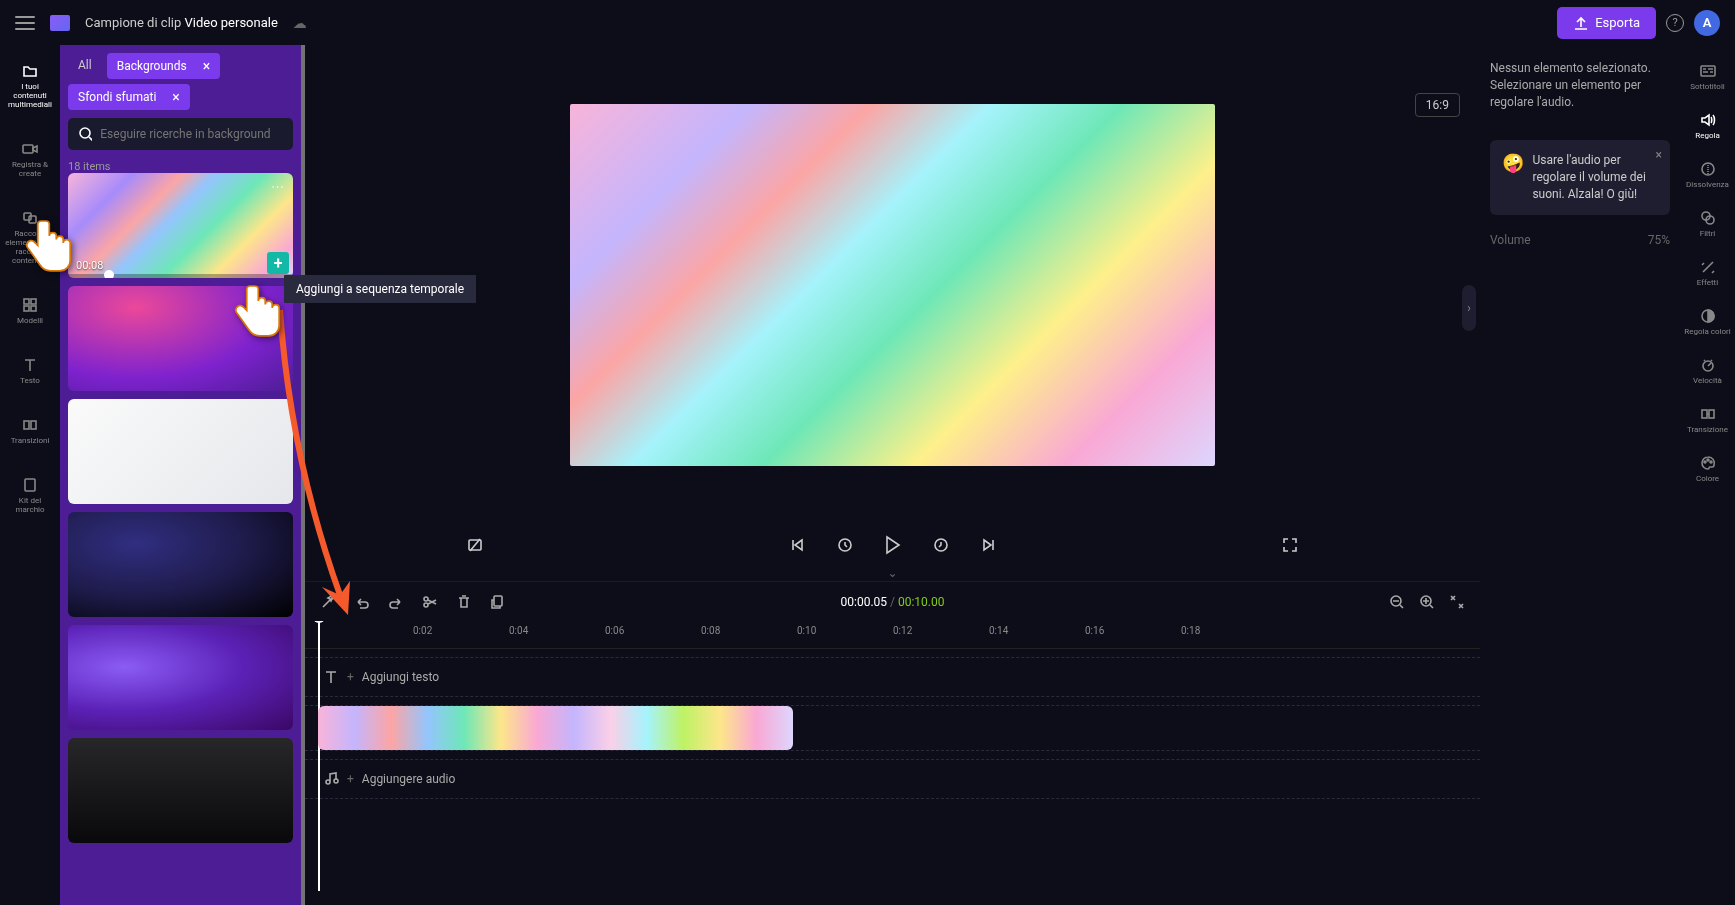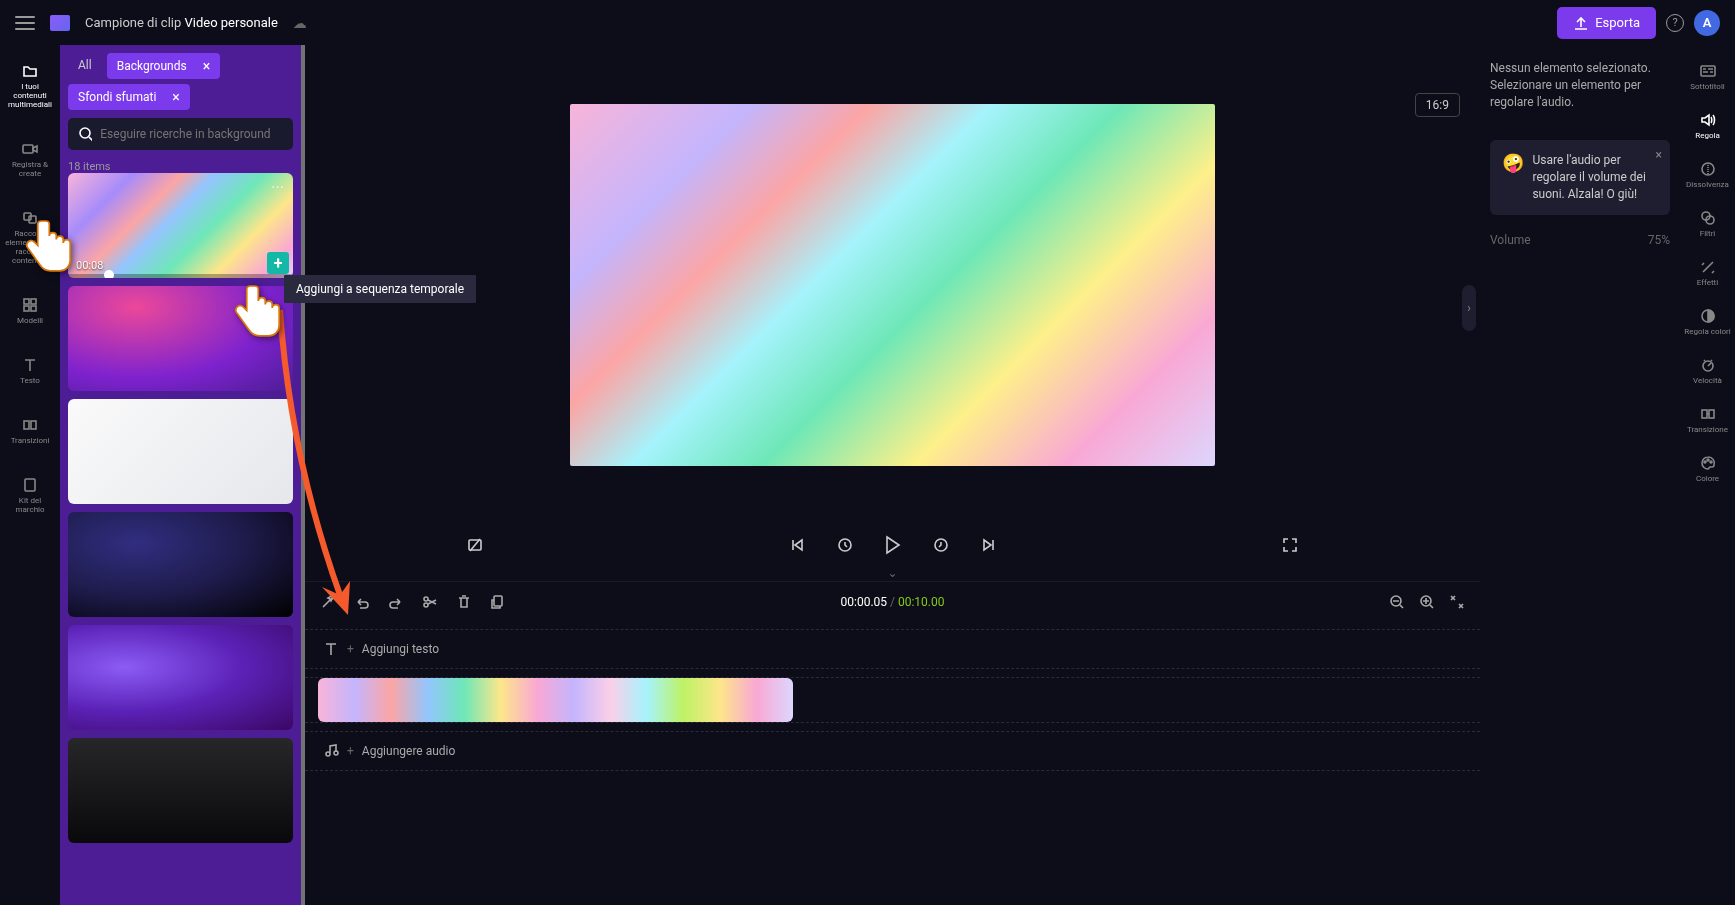--- a/index.html
+++ b/index.html
@@ -296,20 +296,32 @@
         <svg class="ico">
             <circle cx="7" cy="7" r="5"></circle>
             <path d="M4 7h6M7 4v6M11 11l3 3"></path>
           </svg>
         <svg class="ico">
             <path d="M6 2L2 6M2 2l4 4M10 14l4-4M14 14l-4-4"></path>
           </svg>
       </div>
     </div>
     <div class="timeline">
+      <div class="ruler">
+        <div class="playhead"></div>
+        <span class="ruler-tick" style="left:108px">0:02</span>
+        <span class="ruler-tick" style="left:204px">0:04</span>
+        <span class="ruler-tick" style="left:300px">0:06</span>
+        <span class="ruler-tick" style="left:396px">0:08</span>
+        <span class="ruler-tick" style="left:492px">0:10</span>
+        <span class="ruler-tick" style="left:588px">0:12</span>
+        <span class="ruler-tick" style="left:684px">0:14</span>
+        <span class="ruler-tick" style="left:780px">0:16</span>
+        <span class="ruler-tick" style="left:876px">0:18</span>
+      </div>
       <div class="track">
         <div class="track-empty">
           <svg class="ico">
               <path d="M3 3h10M8 3v11"></path>
             </svg>
           <span style="color:#666">+</span>
           <span>Aggiungi testo</span>
         </div>
       </div>
       <div class="track">

